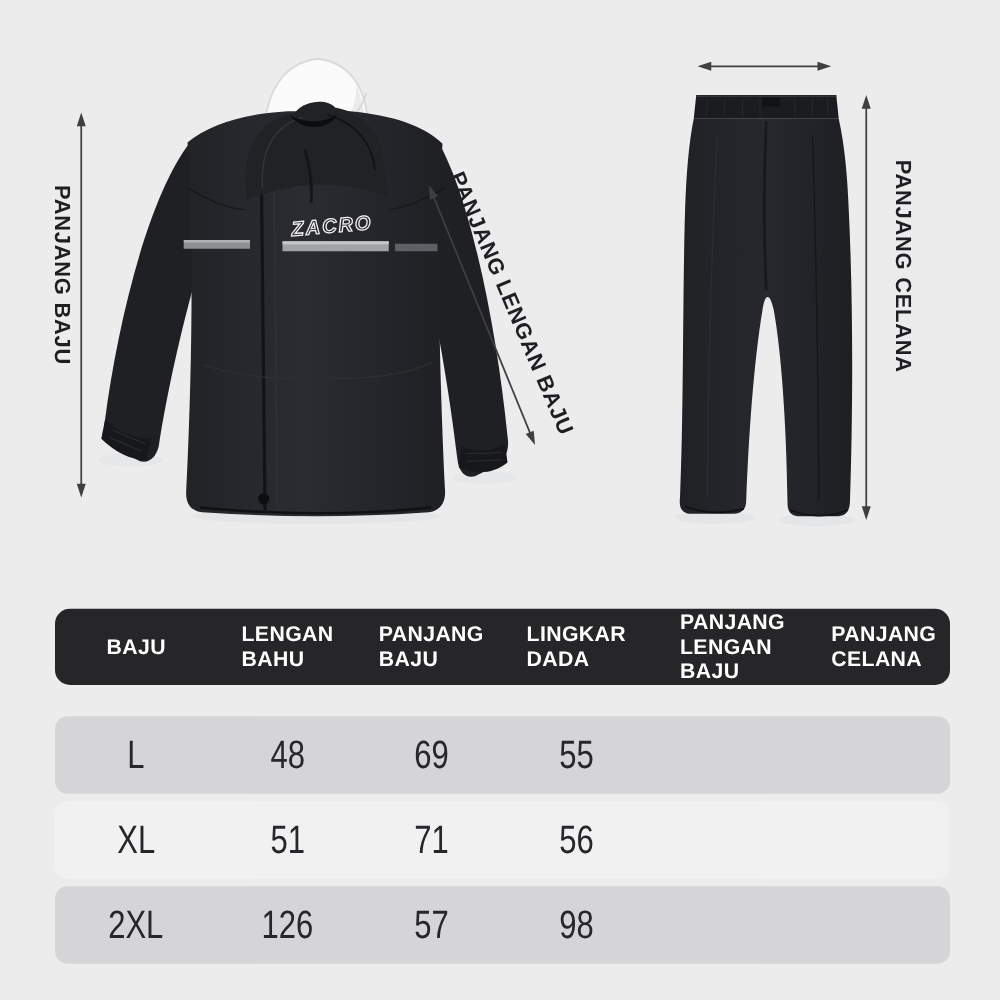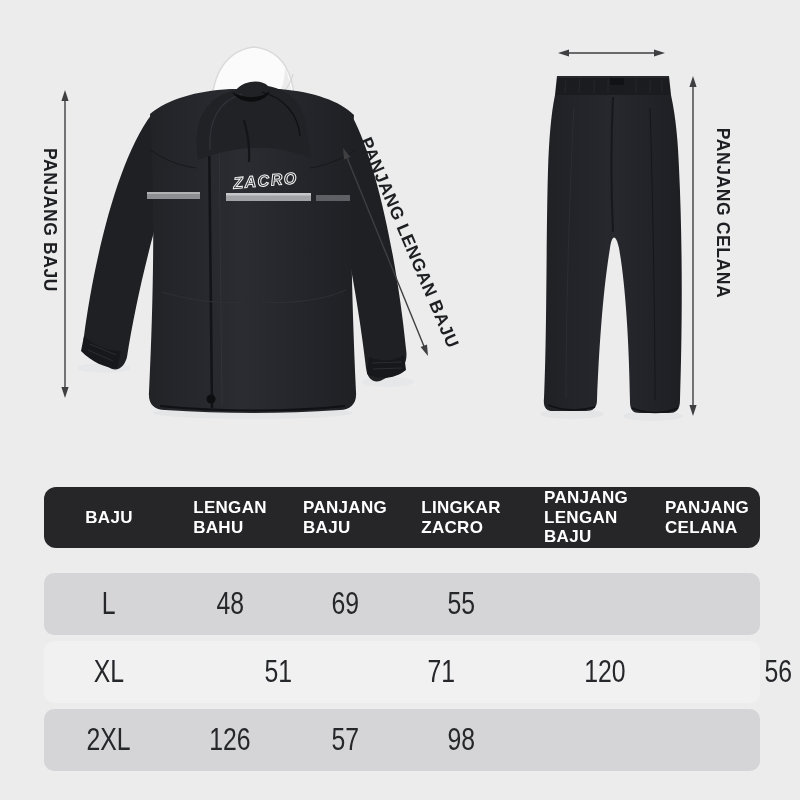--- a/index.html
+++ b/index.html
@@ -29,21 +29,21 @@
   .thead{
     height:61px;border-radius:12px;background:#262628;margin-bottom:25px;
   }
   .th{display:flex;align-items:center;justify-content:center;}
   .th span{
     white-space:pre-line;text-align:left;
     font-size:17px;line-height:1.14;font-weight:700;color:#ffffff;letter-spacing:.3px;
   }
   .trow{height:62px;border-radius:10px;margin-bottom:6px;}
   .trow.odd{background:#d5d5d7;}
-  .trow.even{background:#f1f1f2;gap:48px;}
+  .trow.even{background:#f1f1f2;}
   .td{display:flex;align-items:center;justify-content:center;}
   .num{
     display:block;
     font-size:31px;font-weight:400;color:#26272b;
     transform:scale(.8,1.02);transform-origin:center;
     letter-spacing:0;
   }
 </style>
 </head>
 <body>
@@ -190,21 +190,21 @@
     <div class="th">
         <span>LENGAN
 BAHU</span>
       </div>
     <div class="th">
         <span>PANJANG
 BAJU</span>
       </div>
     <div class="th">
         <span>LINGKAR
-ZACRO</span>
+DADA</span>
       </div>
     <div class="th">
         <span>PANJANG
 LENGAN
 BAJU</span>
       </div>
     <div class="th">
         <span>PANJANG
 CELANA</span>
       </div>
@@ -229,23 +229,20 @@
     <div class="td">
         <span class="num">XL</span>
       </div>
     <div class="td">
         <span class="num">51</span>
       </div>
     <div class="td">
         <span class="num">71</span>
       </div>
     <div class="td">
-        <span class="num">120</span>
-      </div>
-    <div class="td">
         <span class="num">56</span>
       </div>
   </div>
 
   <div class="trow odd">
     <div class="td">
         <span class="num">2XL</span>
       </div>
     <div class="td">
         <span class="num">126</span>

